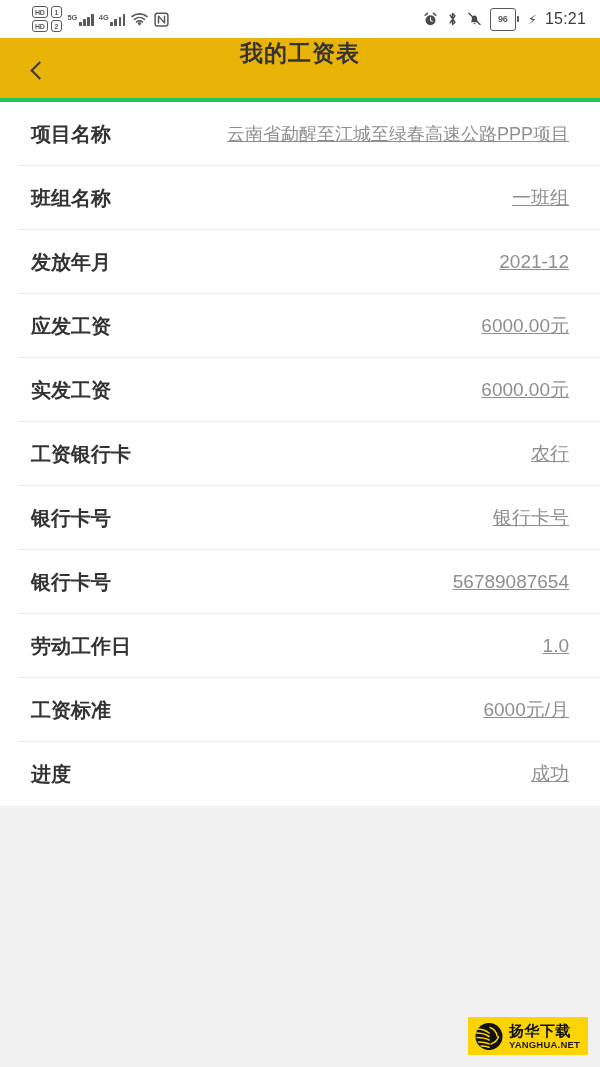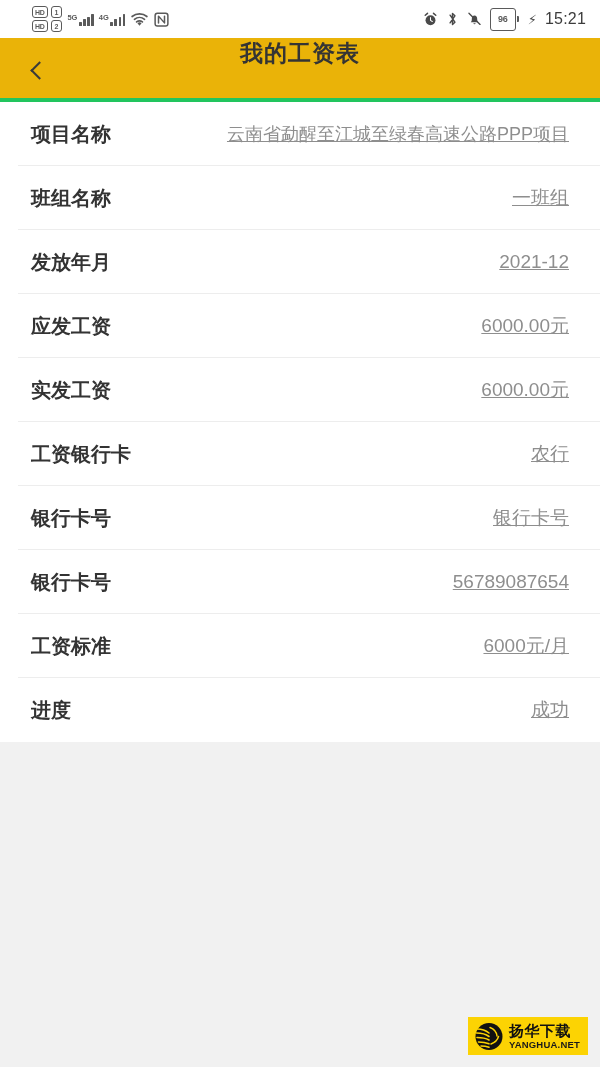--- a/index.html
+++ b/index.html
@@ -266,20 +266,24 @@
     <div class="row">
       <span class="row-label">银行卡号</span>
       <span class="row-value">银行卡号</span>
     </div>
 
     <div class="row">
       <span class="row-label">银行卡号</span>
       <span class="row-value">56789087654</span>
     </div>
 
+    <div class="row">
+      <span class="row-label">劳动工作日</span>
+      <span class="row-value">1.0</span>
+    </div>
 
     <div class="row">
       <span class="row-label">工资标准</span>
       <span class="row-value">6000元/月</span>
     </div>
 
     <div class="row">
       <span class="row-label">进度</span>
       <span class="row-value">成功</span>
     </div>

